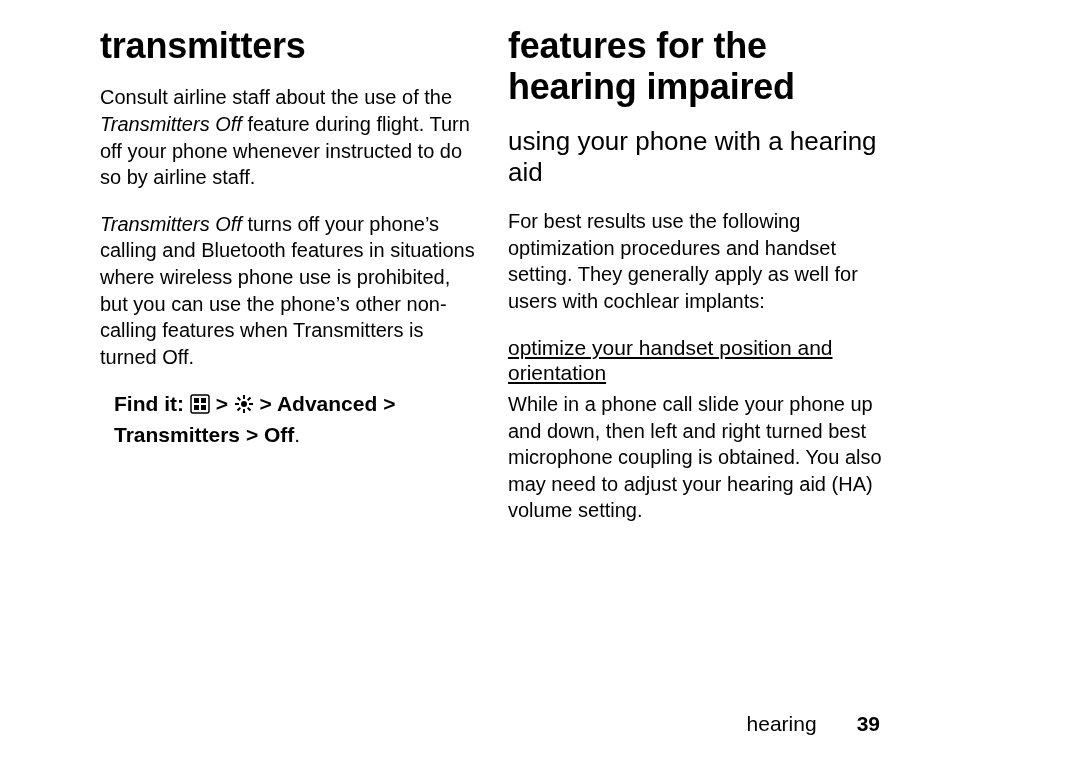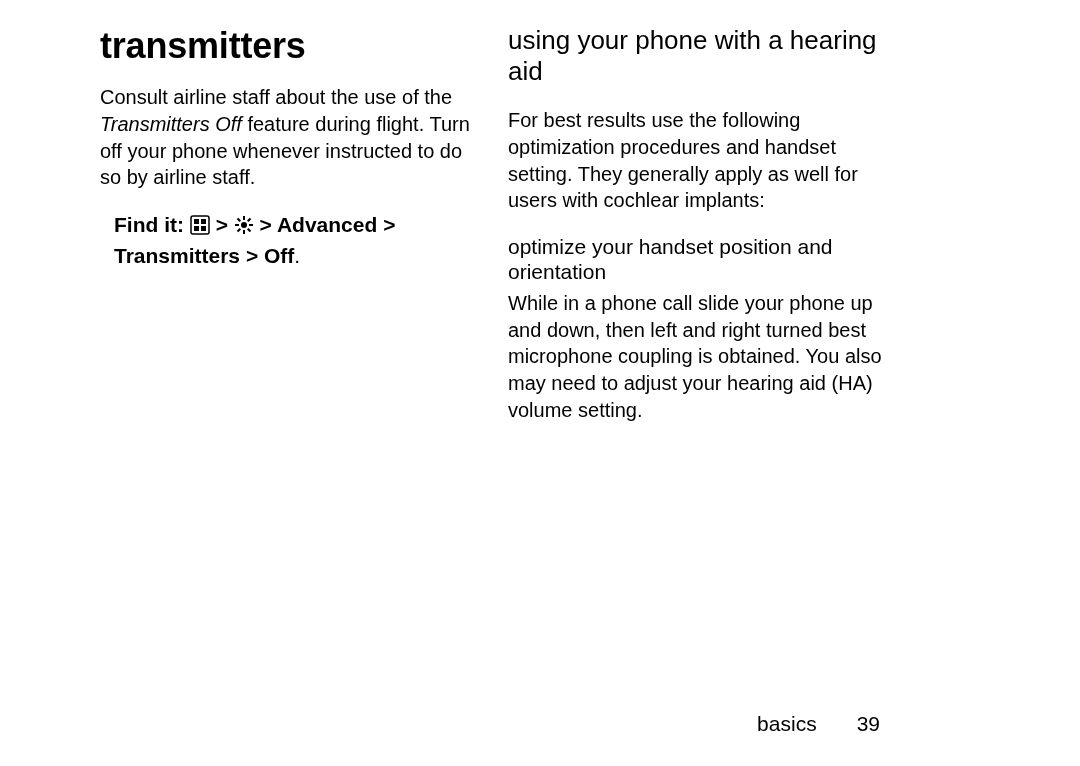--- a/index.html
+++ b/index.html
@@ -41,20 +41,21 @@
       font-size: 26px;
       font-weight: 400;
       margin: 0 0 20px 0;
       line-height: 1.2;
     }
     h3 {
       font-size: 21px;
       font-weight: 400;
       margin: 10px 0 6px 0;
       line-height: 1.2;
+      text-decoration: underline;
     }
     p {
       font-size: 20px;
       line-height: 1.33;
       margin: 0 0 20px 0;
     }
     .italic { font-style: italic; }
     .cond   { font-family: "Arial Narrow", Arial, sans-serif; font-stretch: condensed; letter-spacing: 0px; }
     .bold   { font-weight: 700; }
     .findit { font-size: 21px; margin: 14px; }
@@ -63,36 +64,39 @@
       vertical-align: -3px;
     }
     .footer {
       align-self: flex-end;
       display: flex;
       align-items: baseline;
       gap: 40px;
       font-size: 21px;
       padding-right: 6px;
     }
-    .footer .pnum { font-weight: 400; text-align: right; }
+    .footer .pnum { font-weight: 700; text-align: right; }
   </style>
 </head>
 <body>
 
 <div class="page">
 
   <div class="cols">
 
     <div class="col">
       <h1>transmitters</h1>
 
       <p>
         <span>Consult airline staff about the use of the </span><span class="italic">Transmitters Off</span><span> feature during flight. Turn off your phone whenever instructed to do so by airline staff.</span>
       </p>
 
+      <p>
+        <span class="italic">Transmitters Off</span><span> turns off your phone’s calling and Bluetooth features in situations where wireless phone use is prohibited, but you can use the phone’s other non-calling features when Transmitters is turned Off.</span>
+      </p>
 
       <p class="findit">
         <span class="bold">Find it: </span>
         <span class="icon"><svg width="20" height="20" viewBox="0 0 20 20">
               <rect x="1" y="1" width="18" height="18" rx="2" fill="none" stroke="#000" stroke-width="1.5"></rect>
               <rect x="4" y="4" width="5" height="5" fill="#000"></rect>
               <rect x="11" y="4" width="5" height="5" fill="#000"></rect>
               <rect x="4" y="11" width="5" height="5" fill="#000"></rect>
               <rect x="11" y="11" width="5" height="5" fill="#000"></rect>
             </svg></span>
@@ -108,30 +112,31 @@
                 <line x1="13.7" y1="13.7" x2="16.5" y2="16.5"></line>
                 <line x1="16.5" y1="3.5" x2="13.7" y2="6.3"></line>
                 <line x1="6.3" y1="13.7" x2="3.5" y2="16.5"></line>
               </g>
             </svg></span>
         <span class="cond bold"> &gt; Advanced &gt; Transmitters &gt; Off</span><span>.</span>
       </p>
     </div>
 
     <div class="col">
+      <h1>features for the hearing impaired</h1>
 
       <h2>using your phone with a hearing aid</h2>
 
       <p>For best results use the following optimization procedures and handset setting. They generally apply as well for users with cochlear implants:</p>
 
       <h3>optimize your handset position and orientation</h3>
 
       <p>While in a phone call slide your phone up and down, then left and right turned best microphone coupling is obtained.   You also may need to adjust your hearing aid (HA) volume setting.</p>
     </div>
 
   </div>
 
   <div class="footer">
-    <span>basics</span>
+    <span>hearing</span>
     <span class="pnum">39</span>
   </div>
 
 </div>
 
 </body></html>

